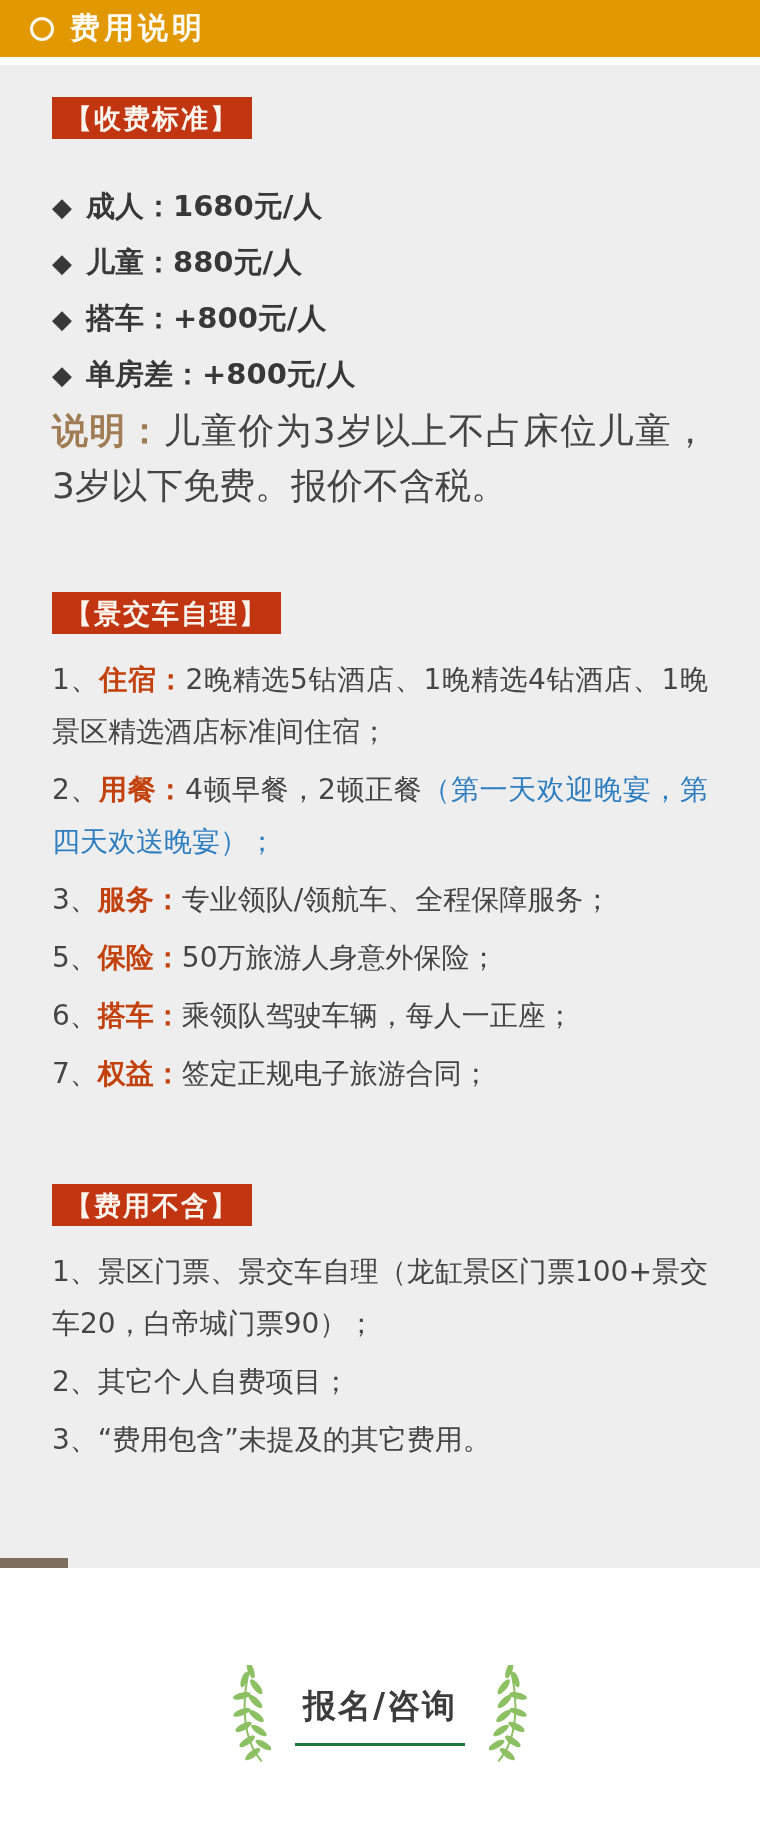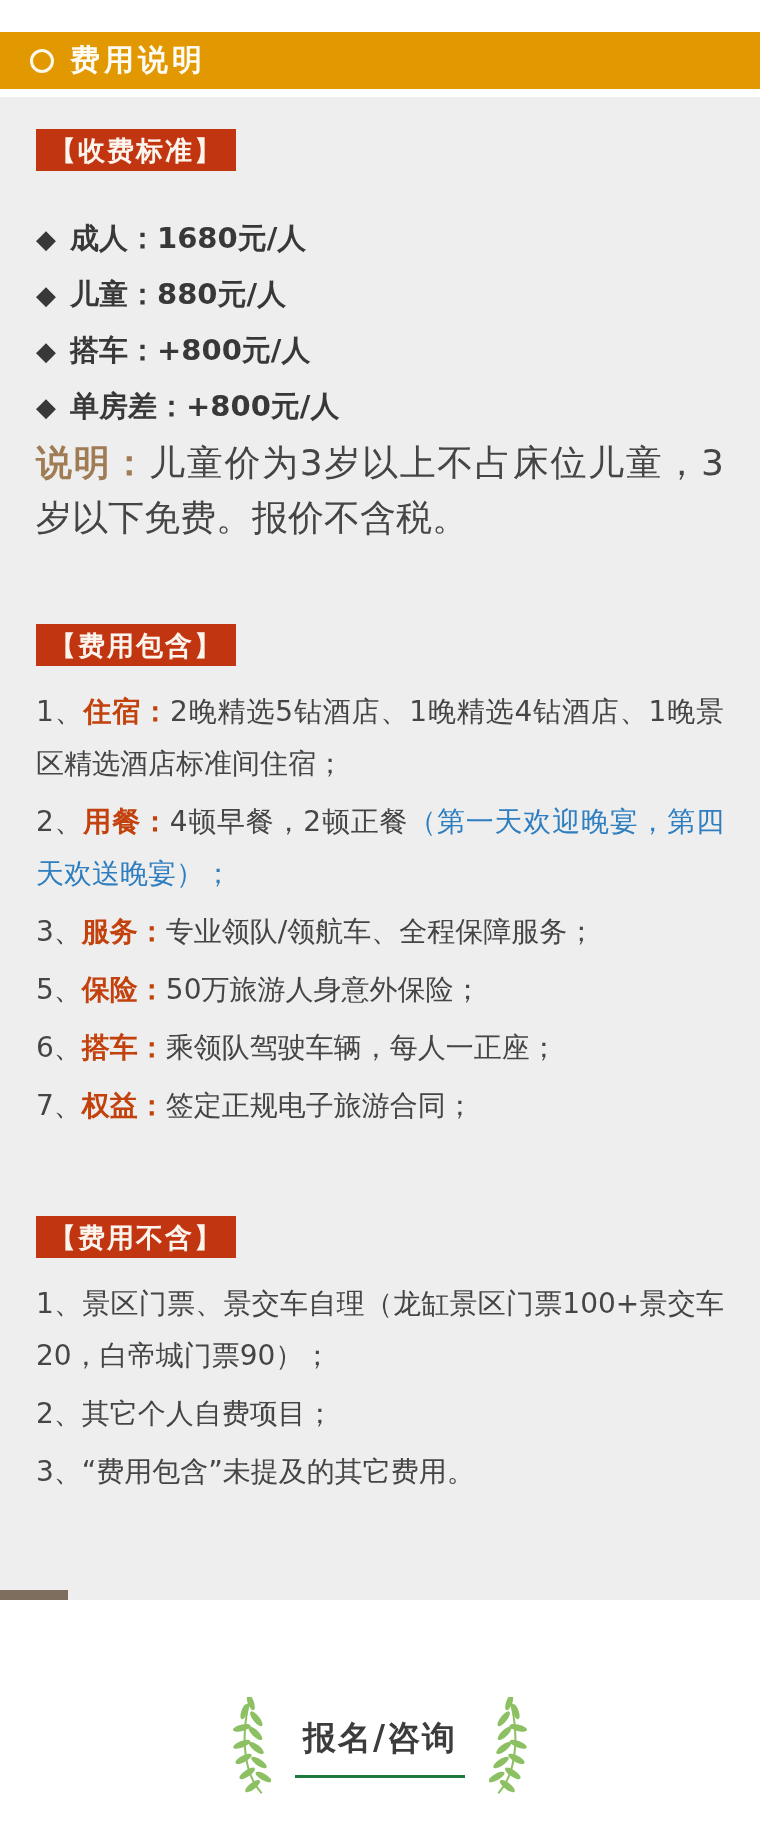--- a/index.html
+++ b/index.html
@@ -4,34 +4,34 @@
 <style>
   html,body{margin:0;padding:0;}
   body{
     width:760px;height:1848px;background:#ffffff;
     font-family:"DejaVu Sans","Liberation Sans",sans-serif;
     -webkit-font-smoothing:antialiased;
   }
   
   .header{
     height:57px;background:#E29901;display:flex;align-items:center;
-    padding-left:30px;box-sizing:border-box;margin-top:32px;
+    padding-left:30px;box-sizing:border-box;
   }
   .circle-icon{
     width:18px;height:18px;border:3px solid #FDF8EC;border-radius:50%;
     display:inline-block;margin-right:16px;flex:0 0 auto;
   }
   .header-title{
     margin:0;font-size:30px;font-weight:bold;color:#FDFBF4;letter-spacing:4px;
   }
   .white-gap{height:8px;background:#ffffff;}
   
   .main{
     box-sizing:border-box;height:1503px;background:#EEEEEE;
-    padding:32px 36px 0;position:relative;overflow:hidden;
+    padding:32px 52px 0;position:relative;overflow:hidden;
   }
   .badge{
     display:inline-block;background:#C23511;color:#FBF5EE;
     font-size:27px;font-weight:bold;line-height:1;
     padding:8px 13px 7px;letter-spacing:2px;
   }
   .price-list{margin-top:40px;}
   .price-item{
     font-size:29px;font-weight:bold;color:#383838;line-height:55px;
     white-space:nowrap;
@@ -88,21 +88,21 @@
       <span class="bullet">◆</span><span>单房差：</span><span>+800元/人</span>
     </div>
   </div>
 
   <p class="note">
     <span class="note-label">说明：</span><span>儿童价为3岁以上不占床位儿童，3岁以下免费。报价不含税。</span>
   </p>
 
   <div class="spacer-a"></div>
 
-  <div class="badge">【费用包含】</div>
+  <div class="badge">【景交车自理】</div>
 
   <div class="item-list">
     <p><span>1、</span><span class="item-label">住宿：</span><span>2晚精选5钻酒店、1晚精选4钻酒店、1晚景区精选酒店标准间住宿；</span></p>
     <p><span>2、</span><span class="item-label">用餐：</span><span>4顿早餐，2顿正餐</span><span class="highlight">（第一天欢迎晚宴，第四天欢送晚宴）；</span></p>
     <p><span>3、</span><span class="item-label">服务：</span><span>专业领队/领航车、全程保障服务；</span></p>
     <p><span>5、</span><span class="item-label">保险：</span><span>50万旅游人身意外保险；</span></p>
     <p><span>6、</span><span class="item-label">搭车：</span><span>乘领队驾驶车辆，每人一正座；</span></p>
     <p><span>7、</span><span class="item-label">权益：</span><span>签定正规电子旅游合同；</span></p>
   </div>
 

